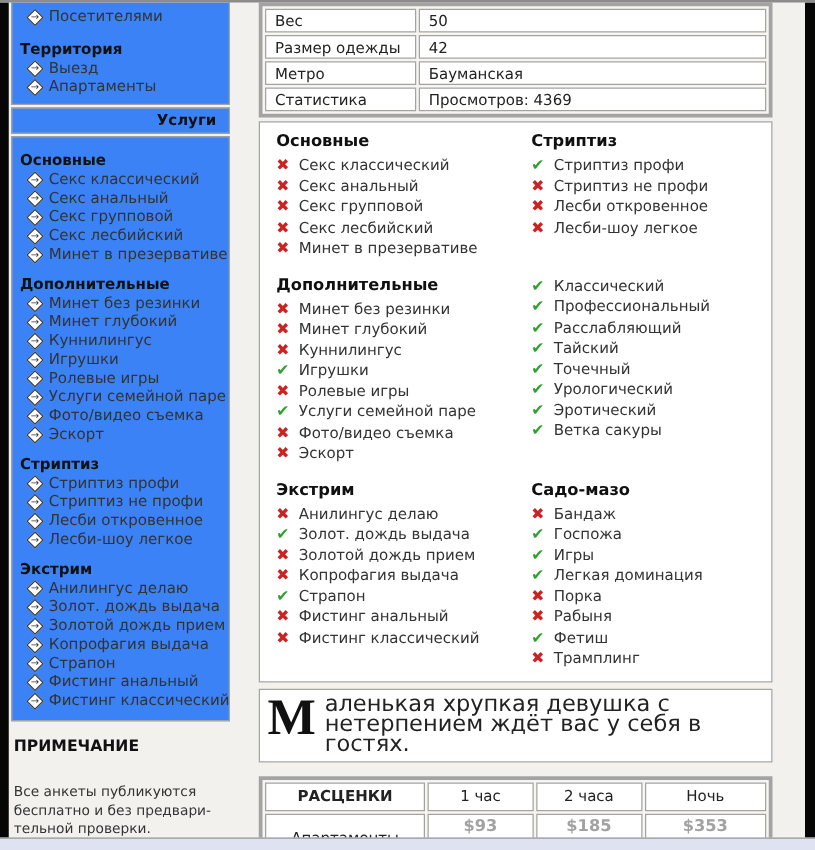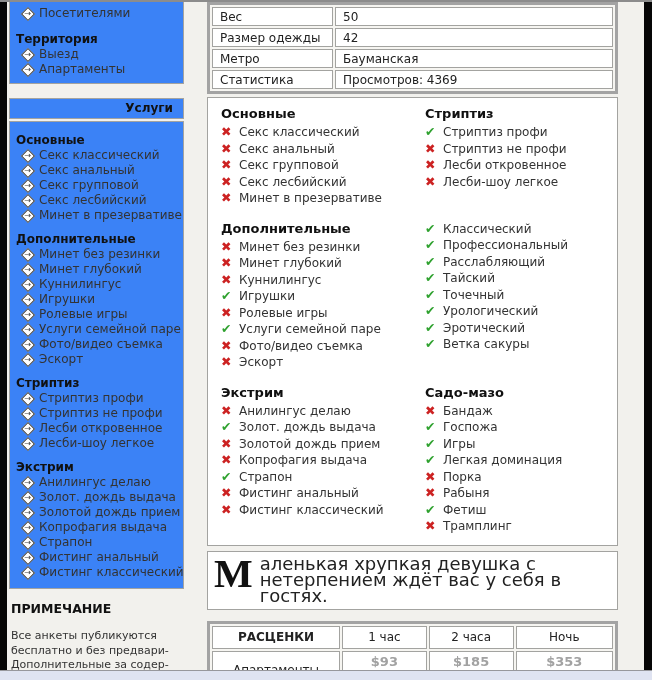--- a/index.html
+++ b/index.html
@@ -11,30 +11,30 @@
   }
   .top-line{position:absolute;top:0;left:0;width:652px;height:2px;background:#8c8c8c;z-index:8}
   .strip-left{position:absolute;left:0;top:2px;width:7px;height:670px;background:#060606;z-index:6}
   .strip-right{position:absolute;left:644px;top:2px;width:8px;height:670px;background:#060606;z-index:6}
   .bottom-band{position:absolute;left:0;bottom:0;width:652px;height:9px;background:#dfe3f1;border-top:1px solid #97979c;z-index:9}
 
   
   .sidebar{position:absolute;left:9px;top:2px;width:175px}
   .sbox{background:#3b82f6;border:1px solid #a3a3a0;box-sizing:border-box}
   .sbox-top{border-top:none;padding:4px 0 6px}
-  .sbox-uslugi{margin-top:14px;padding:2px 10px 3px;text-align:right;font-weight:bold;font-size:12px;color:#111}
+  .sbox-uslugi{margin-top:2px;padding:2px 10px 3px;text-align:right;font-weight:bold;font-size:12px;color:#111}
   .sbox-svc{margin-top:2px;padding:2px 0 8px}
   .side-h{font-weight:bold;font-size:12px;color:#111;padding:2px 4px 1px 6px;margin-top:7px}
   .nav-item{display:flex;align-items:center;padding:1px 2px 1px 11px;line-height:13px;font-size:12px;color:#333;cursor:pointer}
   .nav-item span.lbl{white-space:nowrap}
   .dicon{position:relative;width:13px;height:13px;margin-right:5px;flex:0 0 auto}
   .dicon::before{content:"";position:absolute;left:2px;top:2px;width:8px;height:8px;border:1px solid #3a3a3a;background:#fff;transform:rotate(45deg)}
   .dicon::after{content:"\2192";position:absolute;left:3.5px;top:0;font-size:8px;line-height:13px;color:#3a3a3a}
   .note{margin-top:12px;padding-left:2px}
-  .note-title{font-weight:bold;font-size:12.5px;color:#111;margin-bottom:13px}
+  .note-title{font-weight:bold;font-size:12.5px;color:#111;margin-bottom:23px}
   .note-line{font-size:11px;color:#333;line-height:14.6px;white-space:nowrap}
 
   
   .main{position:absolute;left:207px;top:2px;width:411px}
   table{border-collapse:separate;border-spacing:2px;width:100%;background:#f6f5f1;border:3px solid #a3a3a3;box-sizing:border-box}
   td{border:1px solid #a3a3a0;background:#fff}
   .info-table td{font-size:12px;color:#222;padding:1px 7px;height:15px;white-space:nowrap}
   .info-table td.lbl{width:105px}
 
   .svc-box{margin-top:3px;border:1px solid #a3a3a0;background:#fff;box-sizing:border-box;
@@ -183,20 +183,21 @@
     <div class="nav-item">
         <span class="dicon"></span>
         <span class="lbl">Фистинг классический</span>
       </div>
   </div>
 
   <div class="note">
     <div class="note-title">ПРИМЕЧАНИЕ</div>
     <div class="note-line">Все анкеты публикуются</div>
     <div class="note-line">бесплатно и без предвари-</div>
+    <div class="note-line">тельной проверки.</div>
     <div class="note-line">Дополнительные за содер-</div>
     <div class="note-line">жание анкет несут их</div>
   </div>
 </aside>
 
 <main class="main">
 
   <table class="info-table">
     <tbody>
       <tr>

